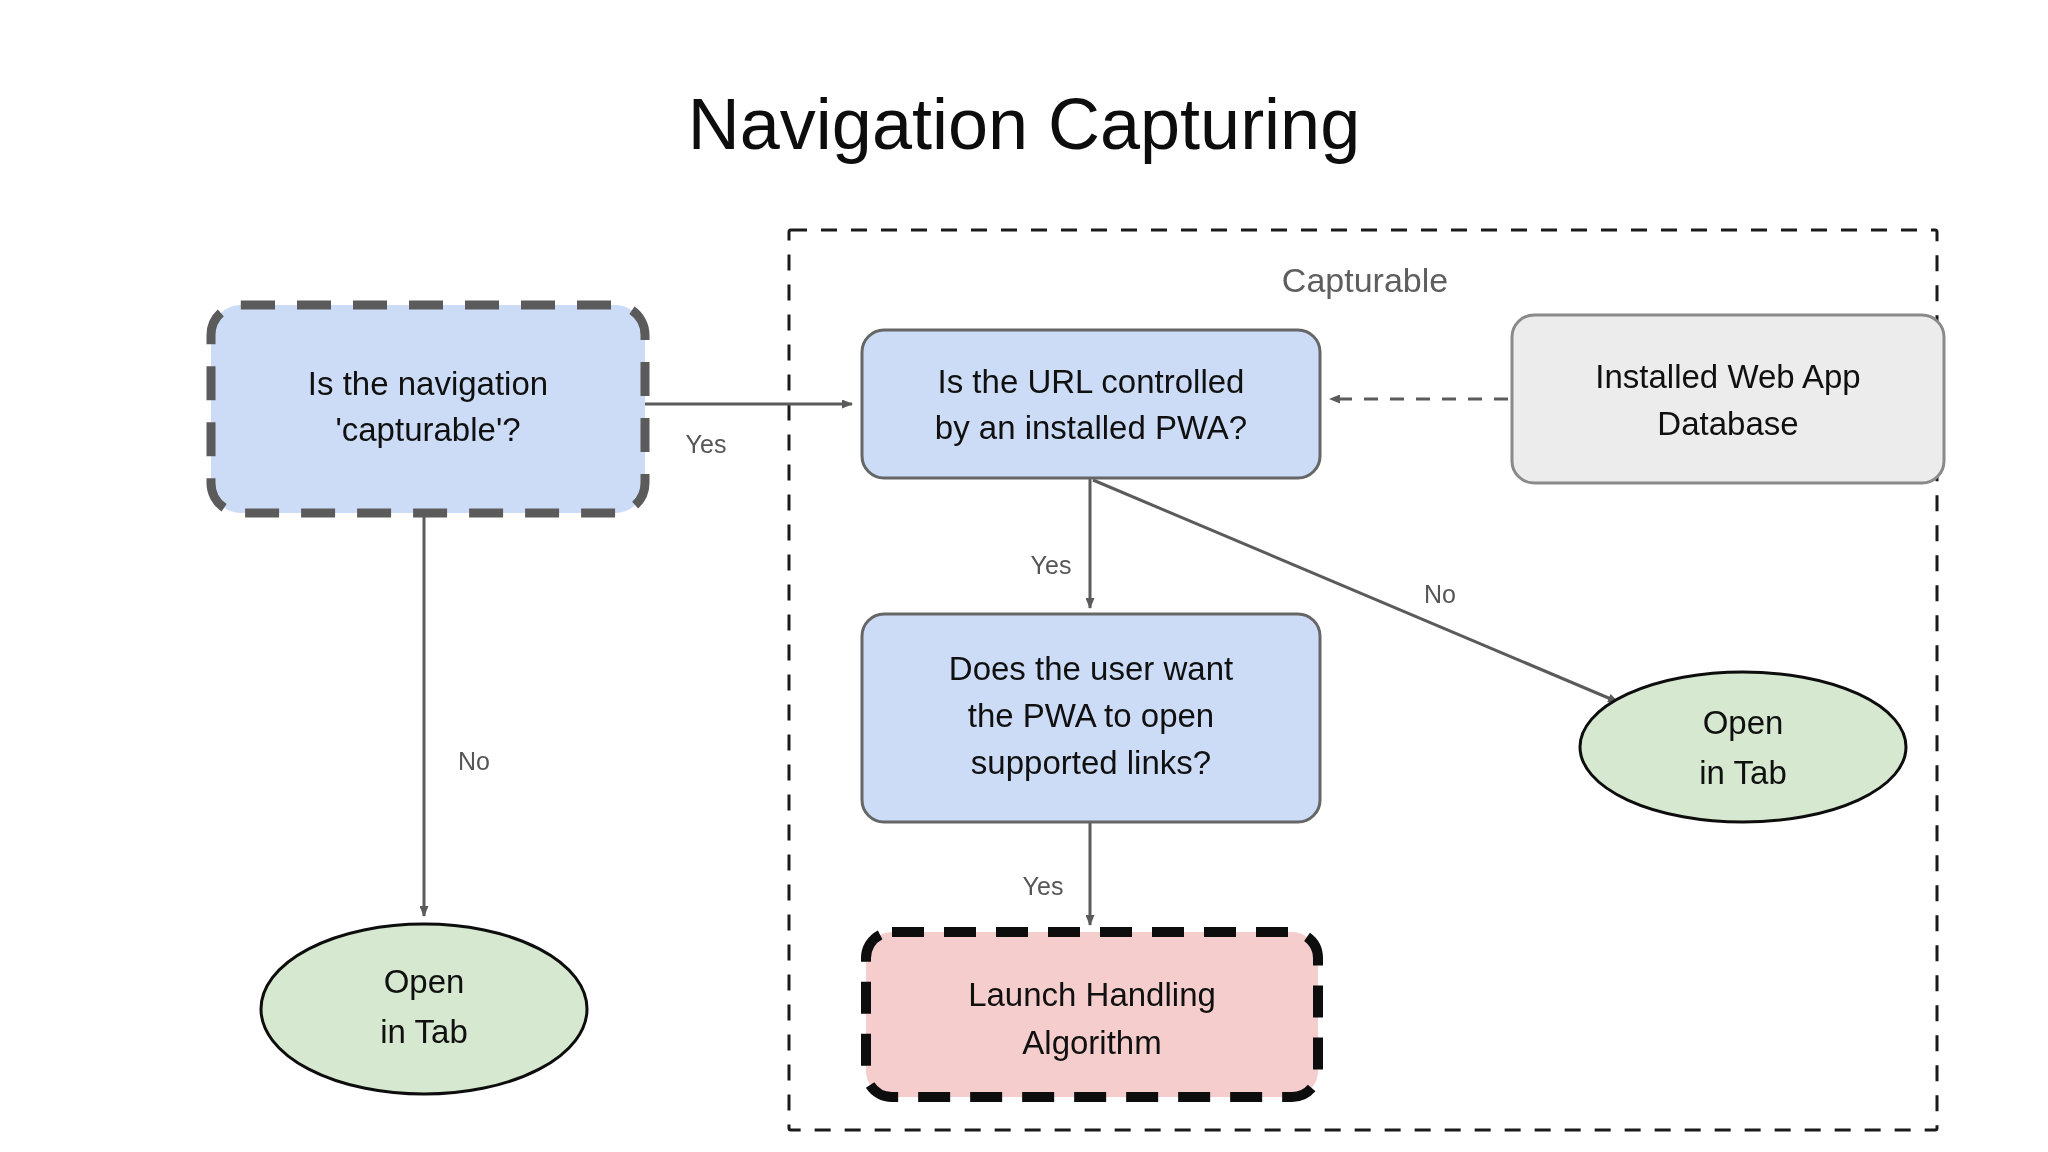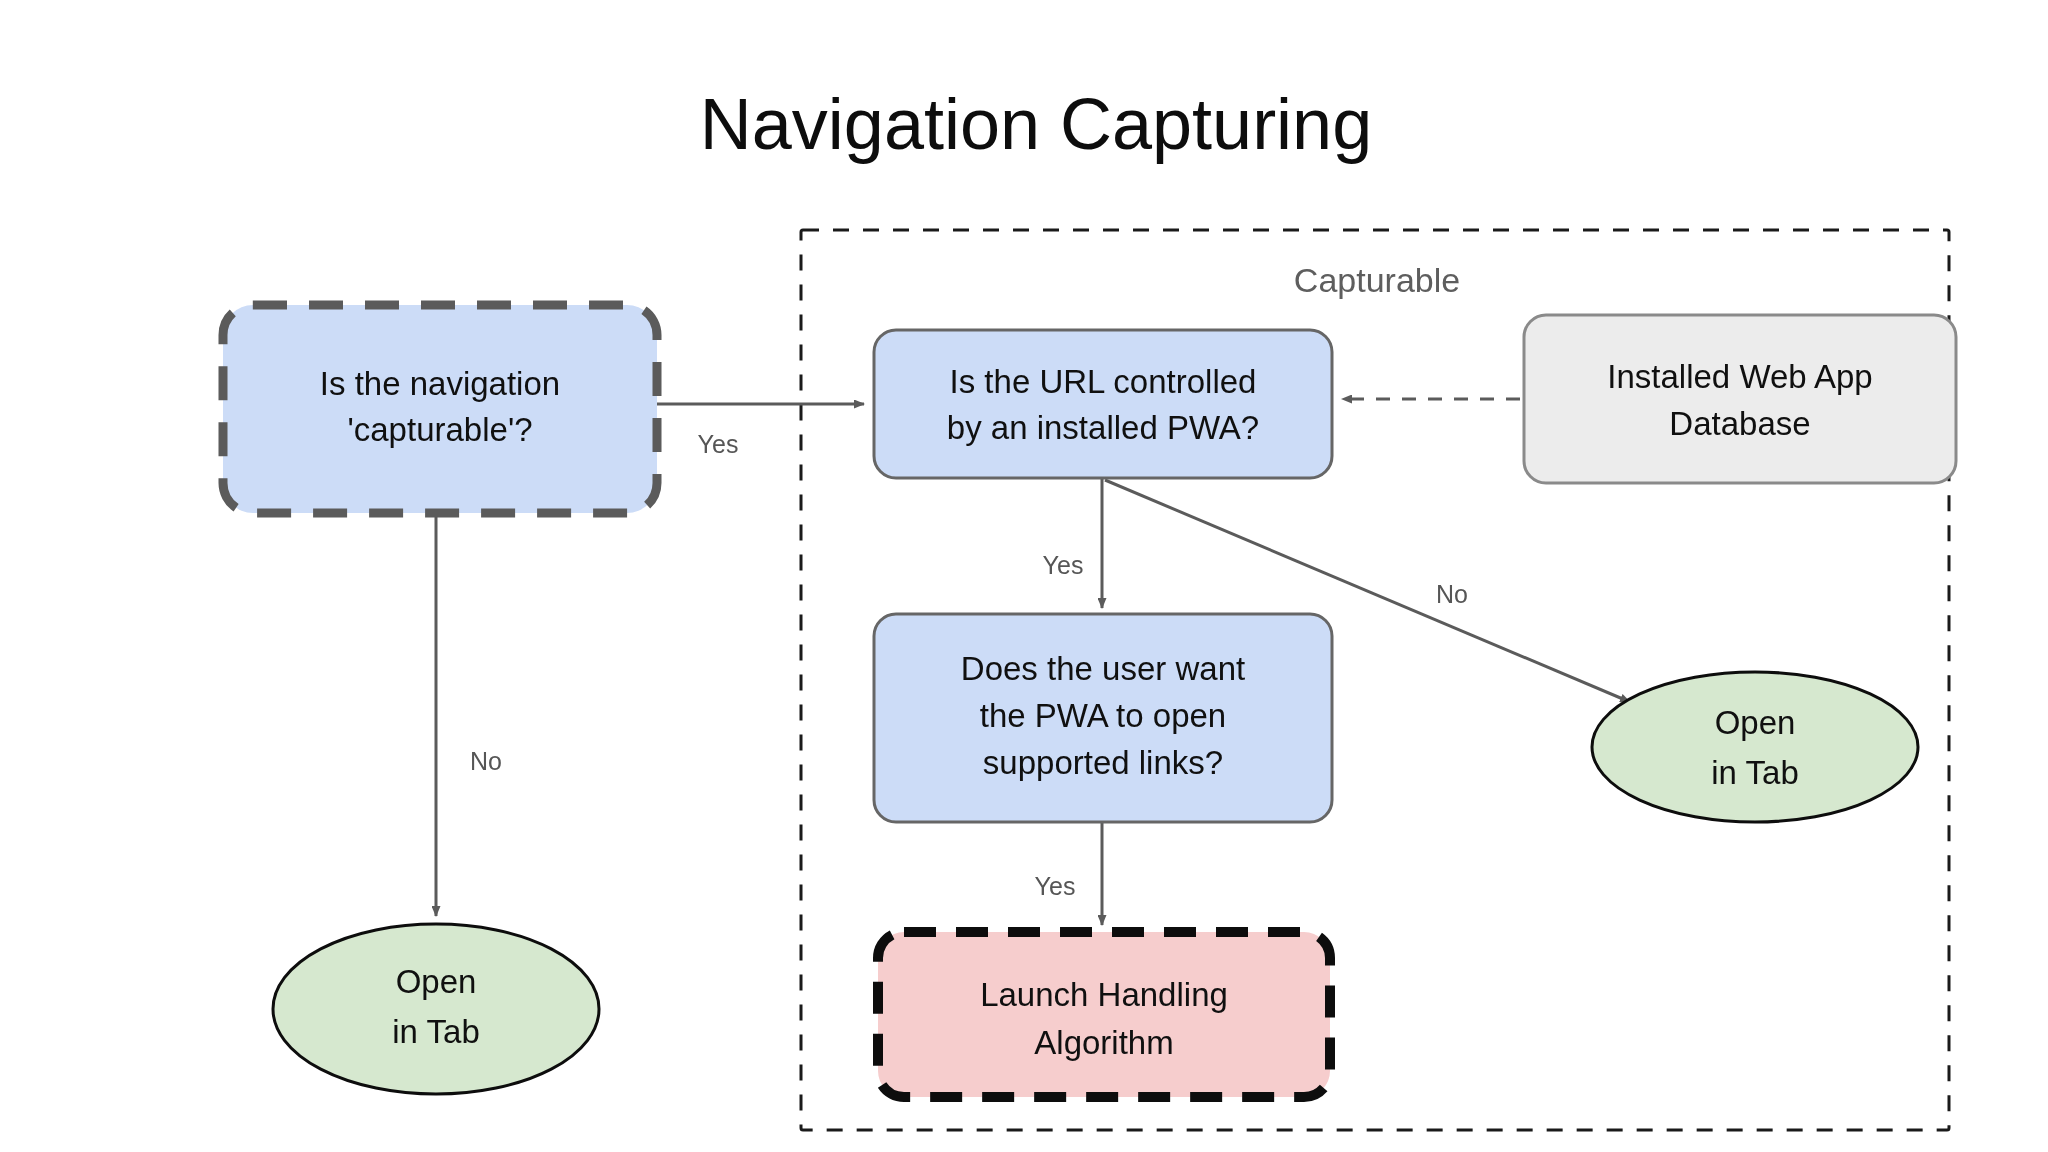--- a/index.html
+++ b/index.html
@@ -10,21 +10,20 @@
   body {
     width: 2048px;
     height: 1152px;
     font-family: "Liberation Sans", sans-serif;
     overflow: hidden;
     position: relative;
   }
   #diagram-root {
     position: absolute;
     inset: 0;
-    margin-left: 12px;
   }
   svg.flow {
     display: block;
     width: 2048px;
     height: 1152px;
   }
   .node-text {
     font-family: "Liberation Sans", sans-serif;
     font-size: 33px;
     fill: #101010;

